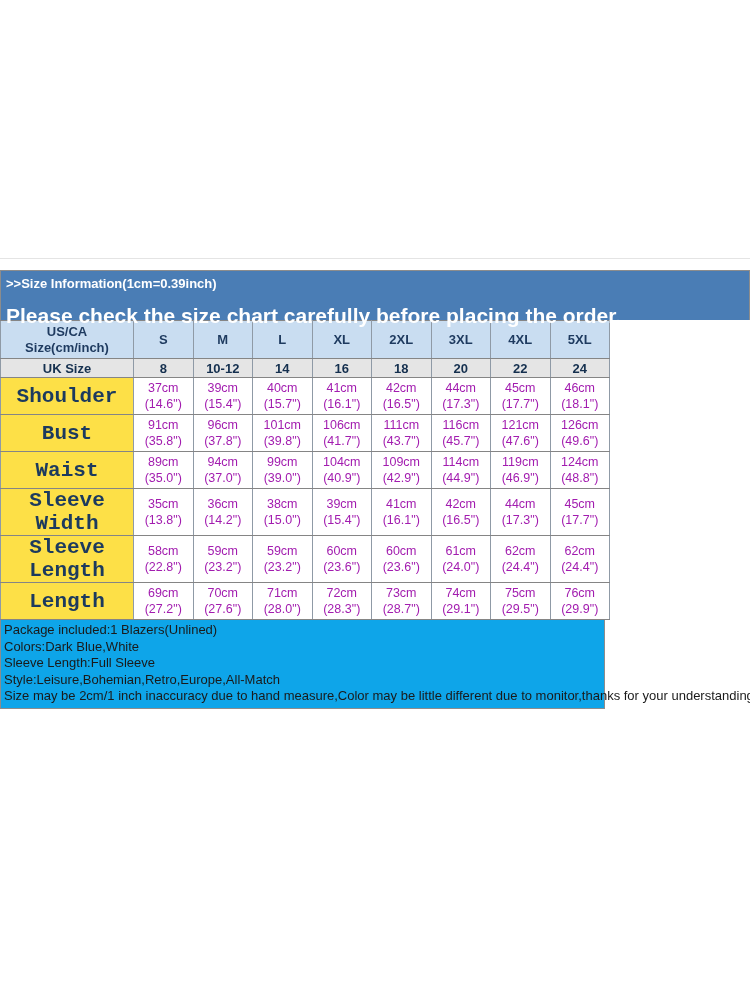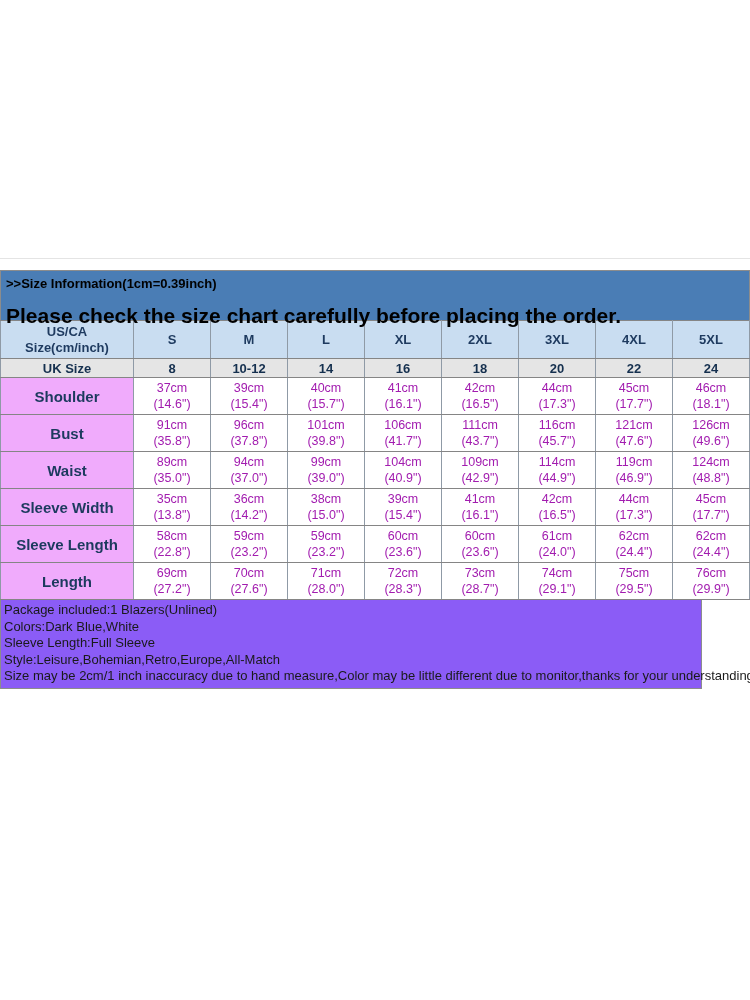--- a/index.html
+++ b/index.html
@@ -18,28 +18,28 @@
     position:absolute;top:270px;left:0;width:750px;
     box-sizing:border-box;
   }
   
   .banner{
     box-sizing:border-box;
     height:50px;
     background:#4a7db5;
     border:1px solid #8c8c8c;
     border-bottom:none;
-    color:#000000;
+    color:#ffffff;
     padding:4px 4px 0 5px;
   }
   .banner-line1{font-size:13px;font-weight:bold;line-height:17px;}
   .banner-line2{font-size:21px;font-weight:bold;line-height:20px;margin-top:14px;}
   
   table.size-table{
-    width:750px;
+    width:610px;
     border-collapse:collapse;
     table-layout:fixed;
   }
   table.size-table th, table.size-table td{
     border:1px solid #8f9aa6;
     border-top-color:#858585;
     border-bottom-color:#858585;
     padding:0;
     text-align:center;
     vertical-align:middle;
@@ -54,39 +54,40 @@
   tr.main-header-row th{height:37px;}
   tr.main-header-row th.corner{font-size:13px;line-height:16px;}
   tr.sub-header-row th, tr.sub-header-row td{
     height:18px;
     background:#e5e5e5;
     color:#15304f;
     font-weight:bold;
     font-size:13px;
   }
   tbody th.row-label{
-    background:#f0abfc;
+    background:#fde047;
     color:#1c3a5e;
-    font-size:15px;
+    font-size:21px;
     font-weight:bold;
+    font-family:Liberation Mono, monospace;
   }
   tbody td.measure{
     background:#ffffff;
     color:#a21caf;
     font-size:12.5px;
     height:36px;
     line-height:16px;
   }
   tbody td.measure .cm,
   tbody td.measure .inch{display:block;}
   
   .info-block{
     box-sizing:border-box;
-    width:702px;
-    background:#8b5cf6;
+    width:605px;
+    background:#0ea5e9;
     border:1px solid #8c8c8c;
     border-top:none;
     padding:2px 3px 3px 3px;
   }
   .info-line{
     font-size:13px;
     color:#1a1a1a;
     line-height:16.5px;
     white-space:nowrap;
   }

